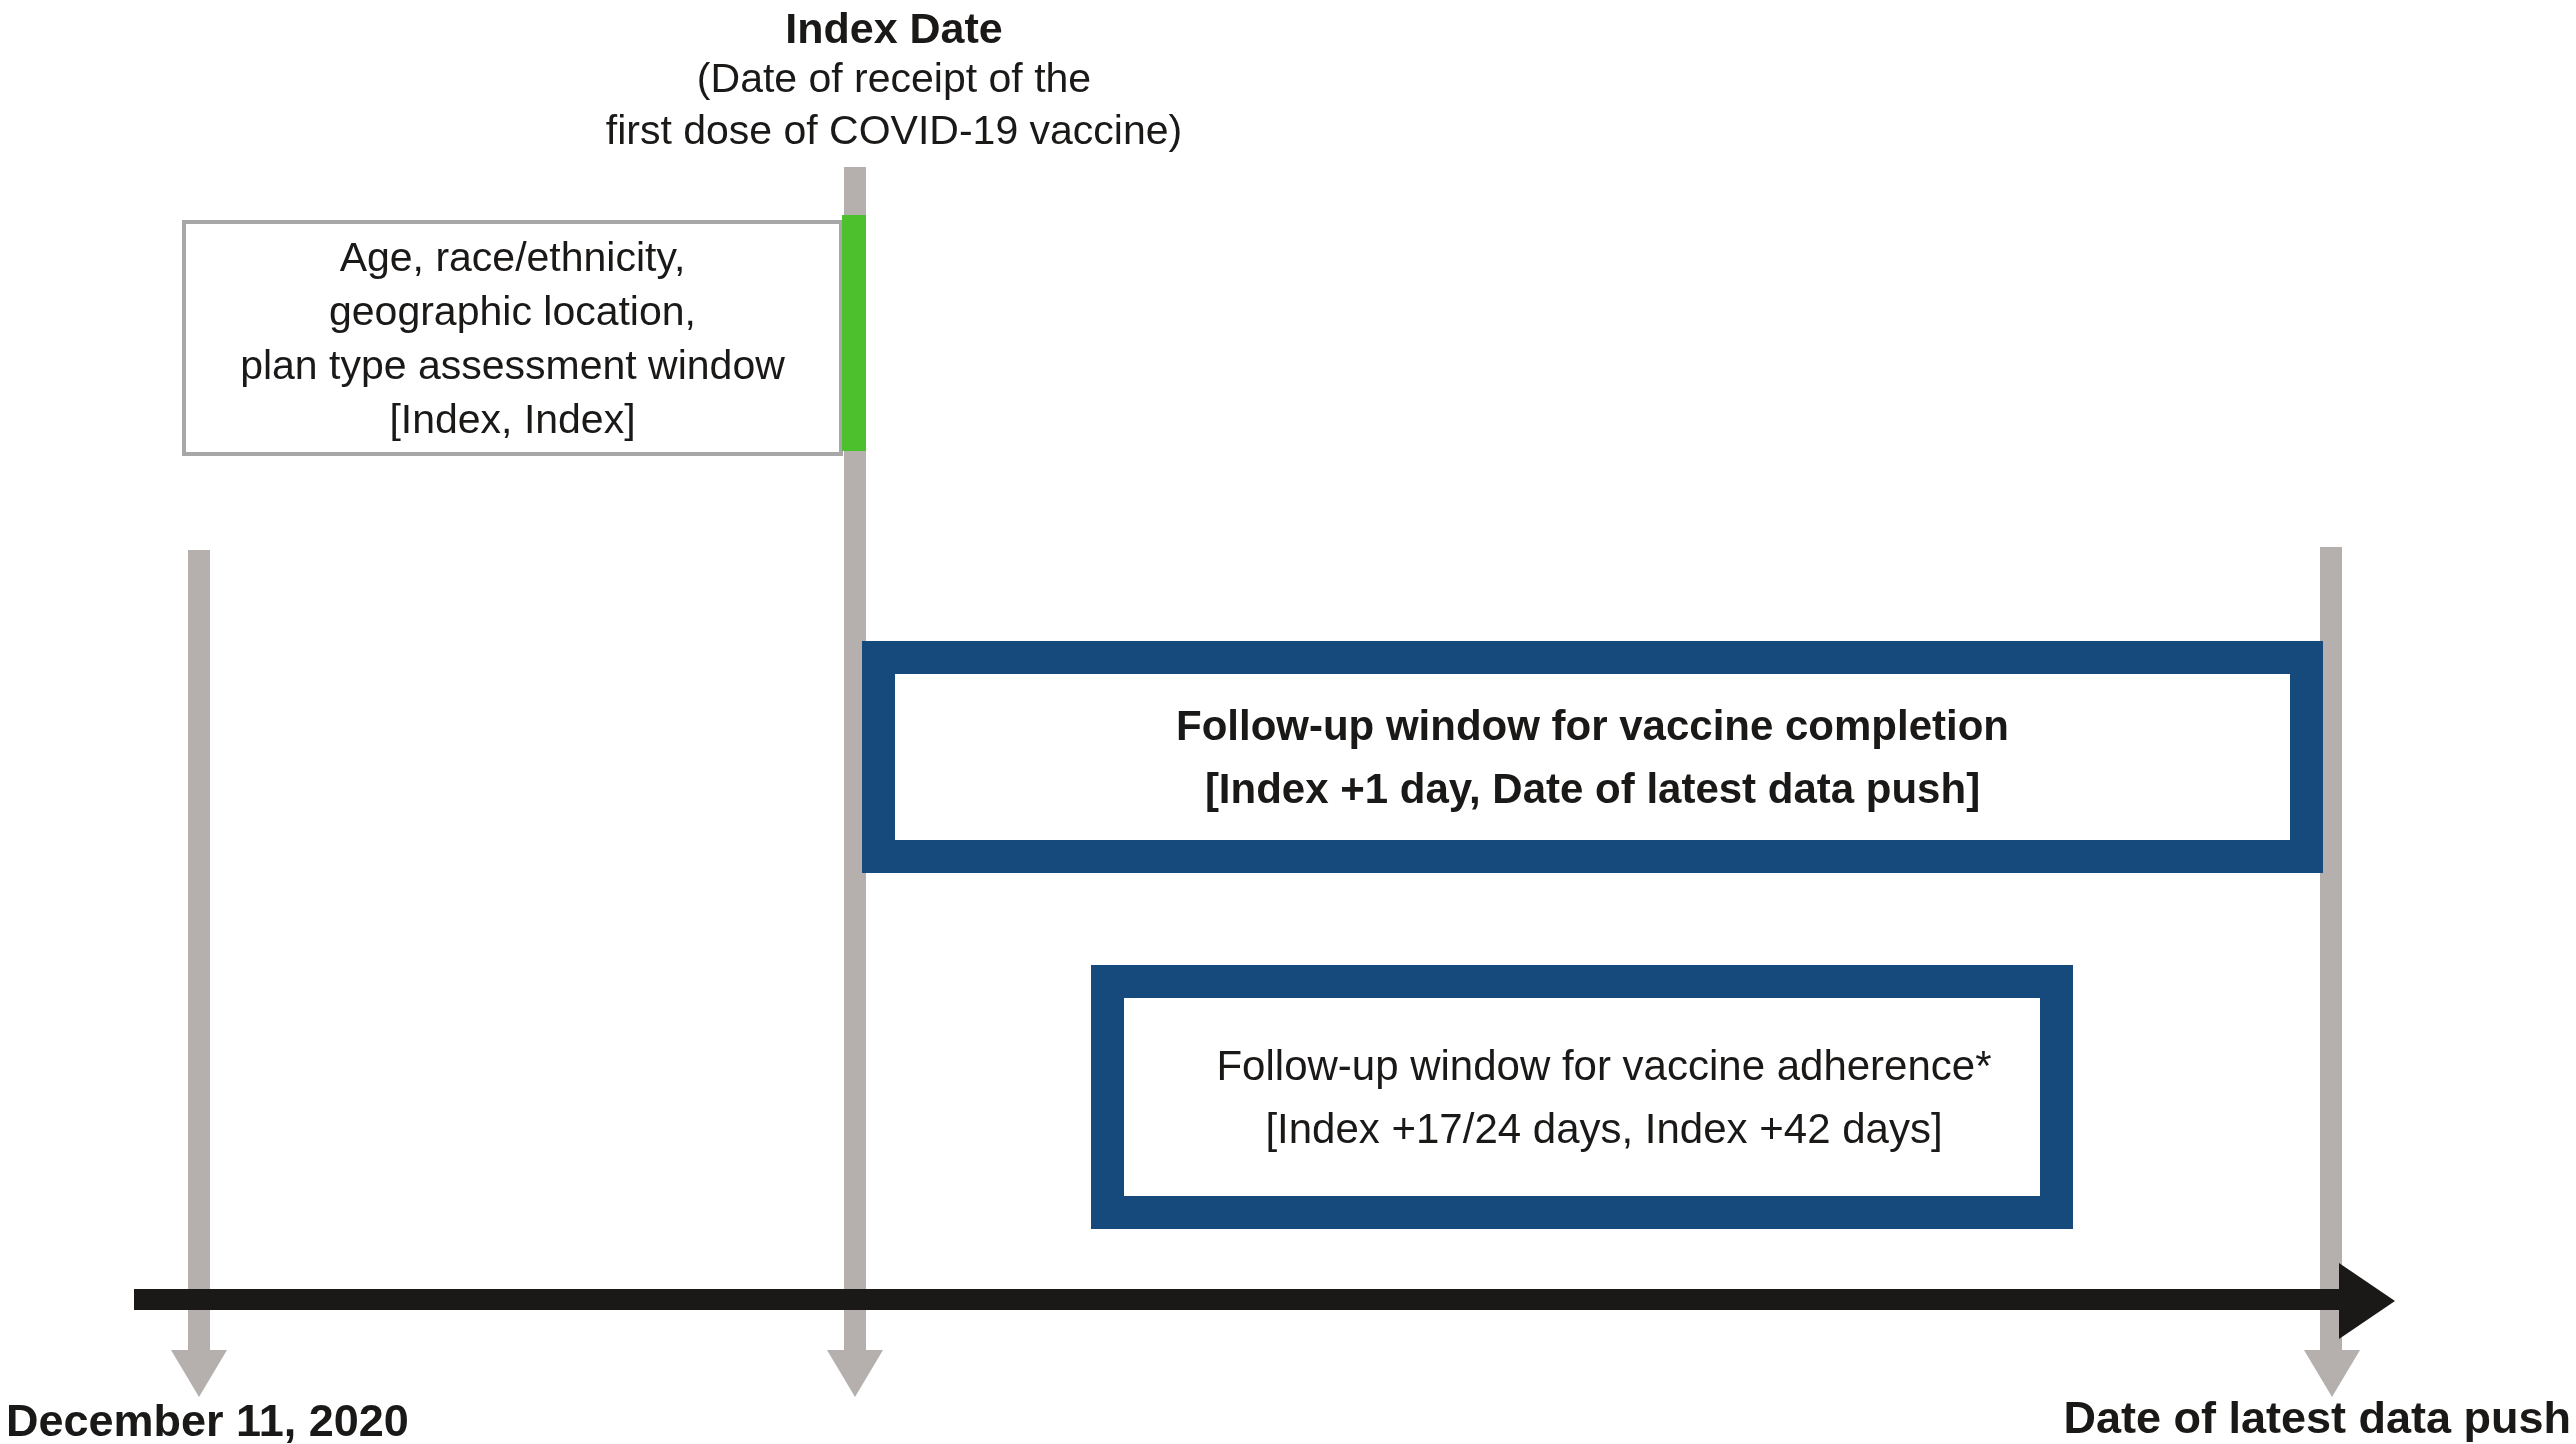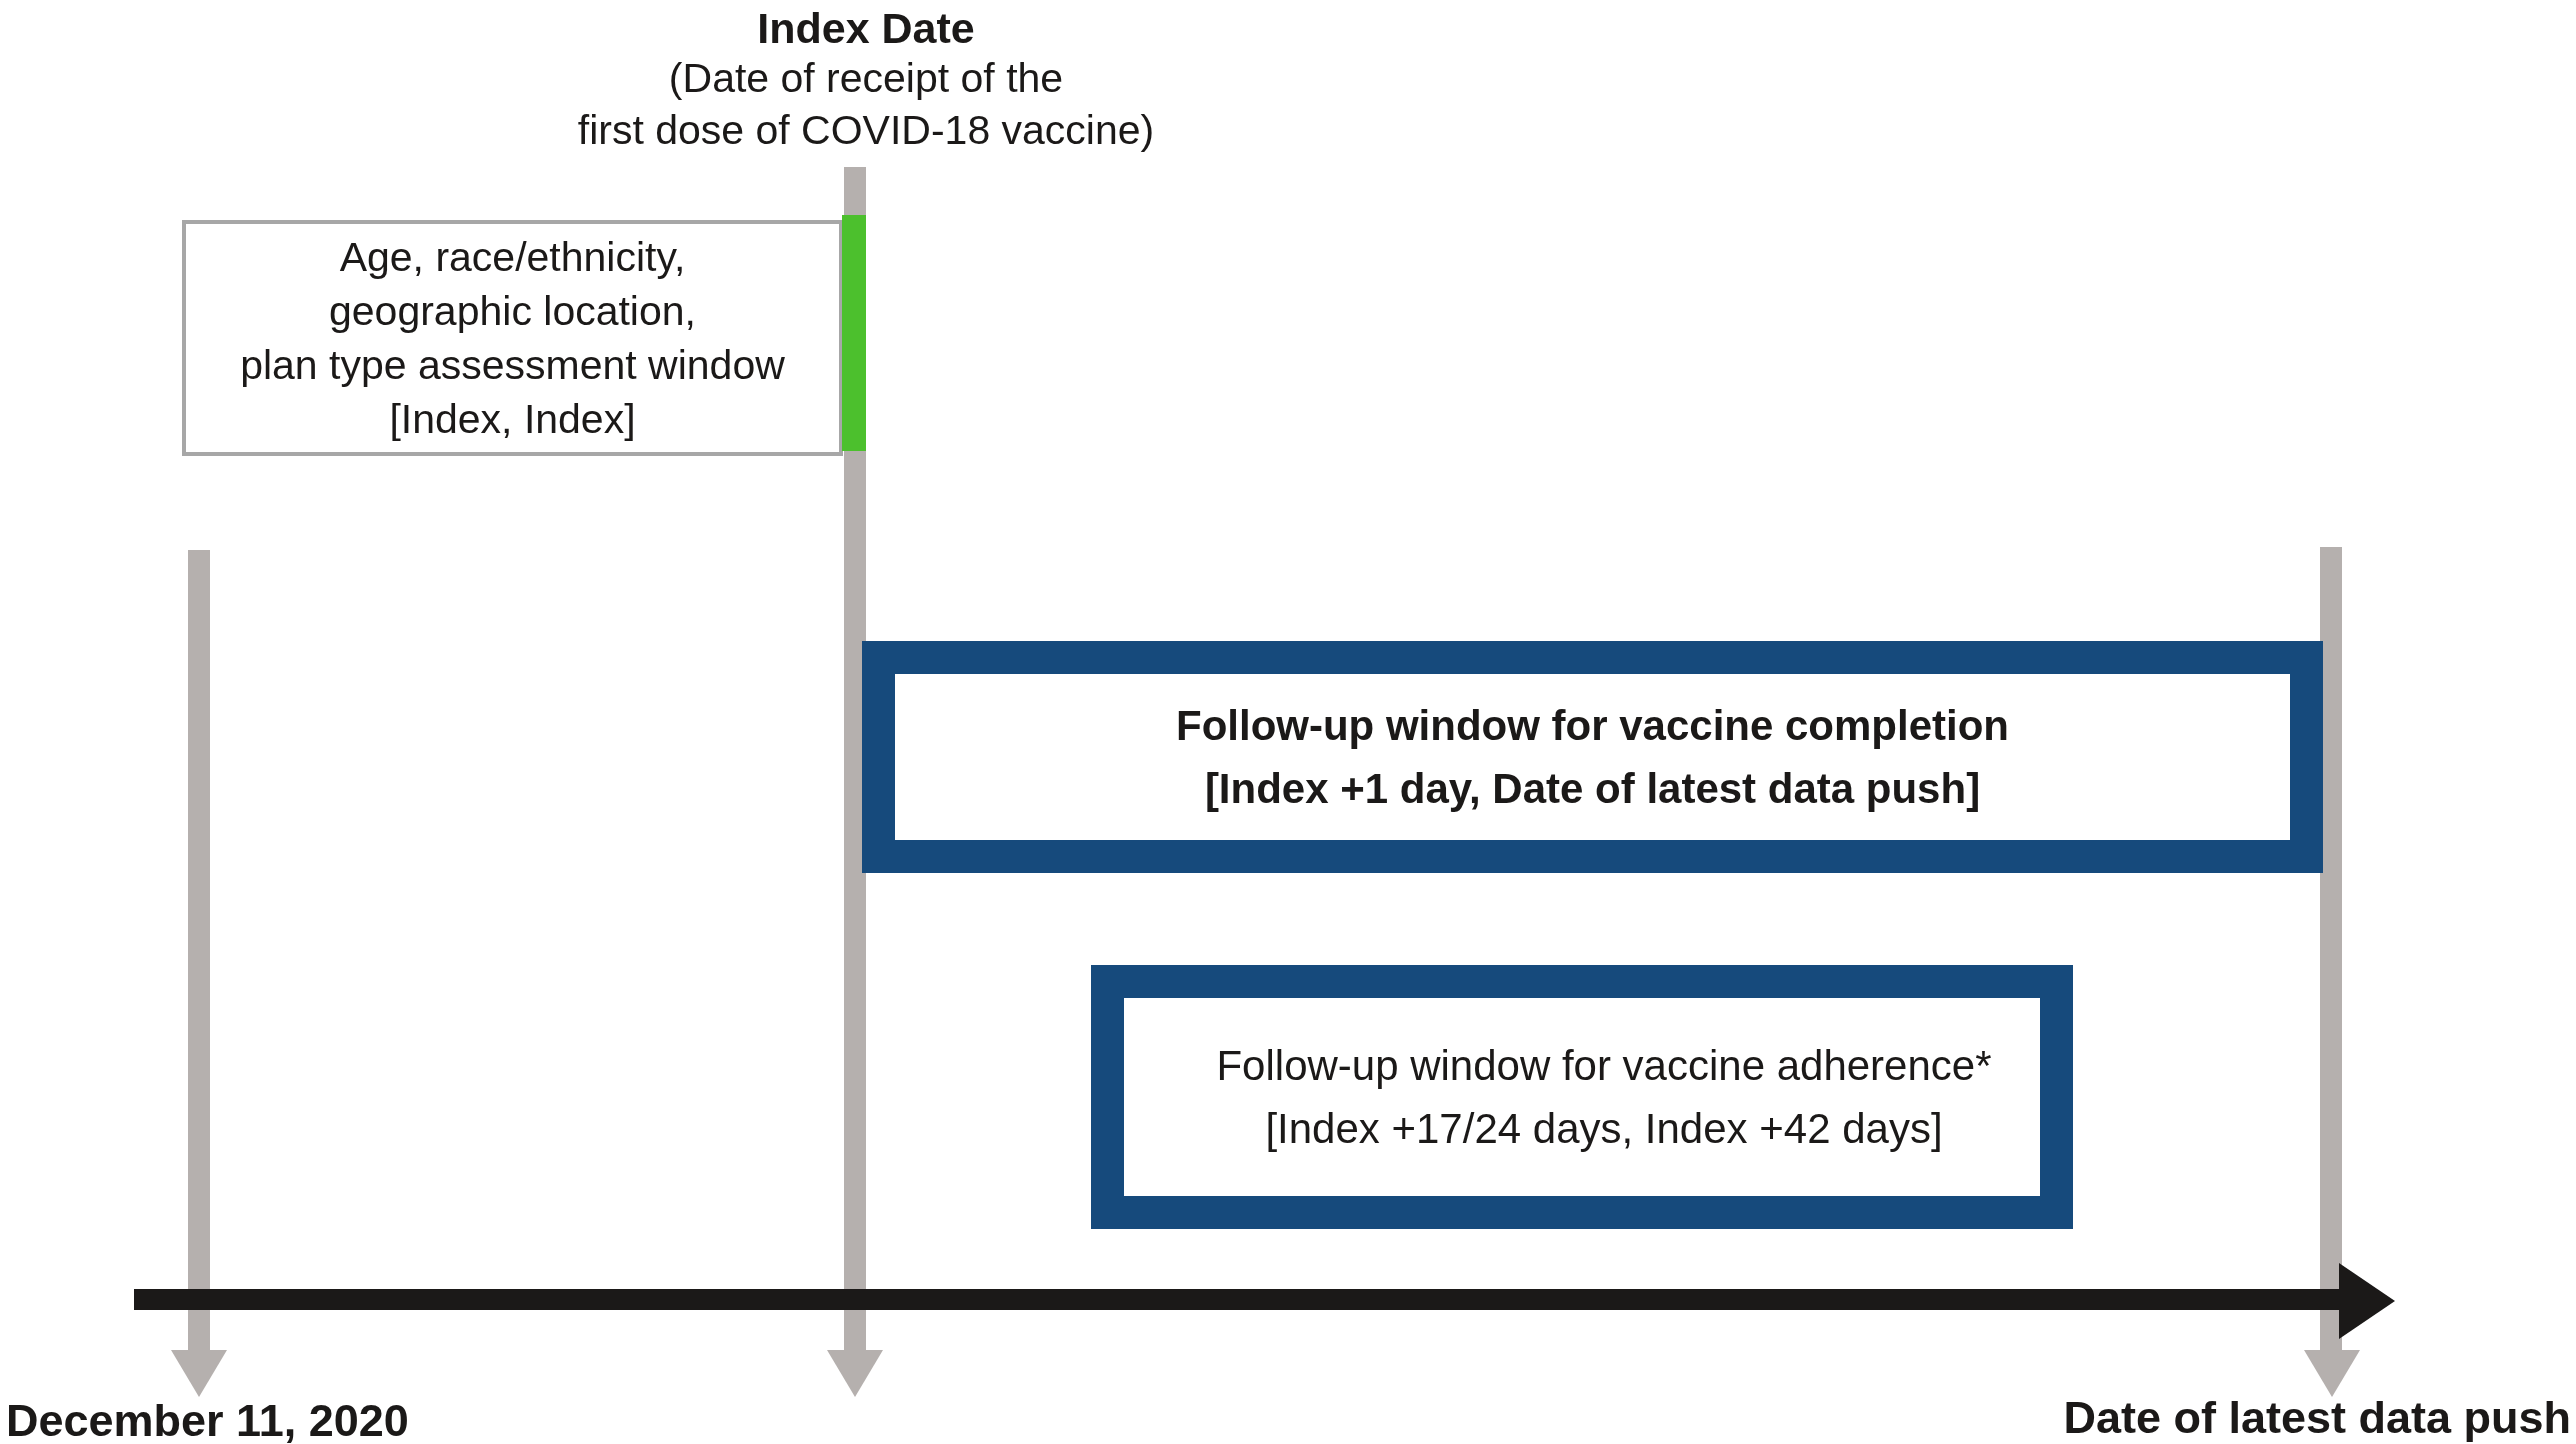--- a/index.html
+++ b/index.html
@@ -13,21 +13,21 @@
   .canvas{
     position:relative;
     width:2576px;height:1445px;
     background:#ffffff;
     overflow:hidden;
     font-family:"Liberation Sans", sans-serif;
     color:var(--ink);
   }
   
   .index-header{
-    position:absolute;top:4px;left:866px;
+    position:absolute;top:4px;left:894px;
     transform:translateX(-50%);
     text-align:center;white-space:nowrap;
   }
   .index-title{font-size:43px;font-weight:bold;line-height:1.15;}
   .index-subtitle{font-size:41px;line-height:1.26;white-space:pre-line;}
   
   .garrow{position:absolute;}
   .garrow .shaft{position:absolute;background:var(--gray);width:22px;}
   .garrow .head{
     position:absolute;width:0;height:0;
@@ -79,21 +79,21 @@
   .tl-label.end{right:5px;top:1392px;}
 </style>
 </head>
 <body>
 
 <div class="canvas">
 
   <div class="index-header">
     <div class="index-title">Index Date</div>
     <div class="index-subtitle">(Date of receipt of the
-first dose of COVID-18 vaccine)</div>
+first dose of COVID-19 vaccine)</div>
   </div>
 
   <div class="garrow">
     <div class="shaft" style="left:844px;top:167px;height:1185px;"></div>
     <div class="head" style="left:827px;top:1350px;"></div>
   </div>
 
   <div class="garrow">
     <div class="shaft" style="left:188px;top:550px;height:802px;"></div>
     <div class="head" style="left:171px;top:1350px;"></div>

